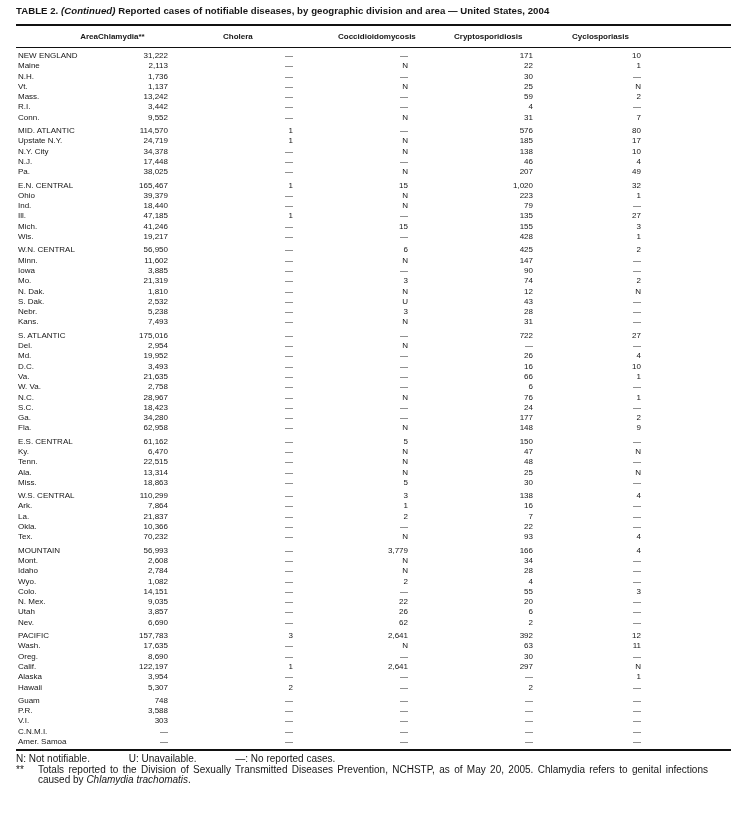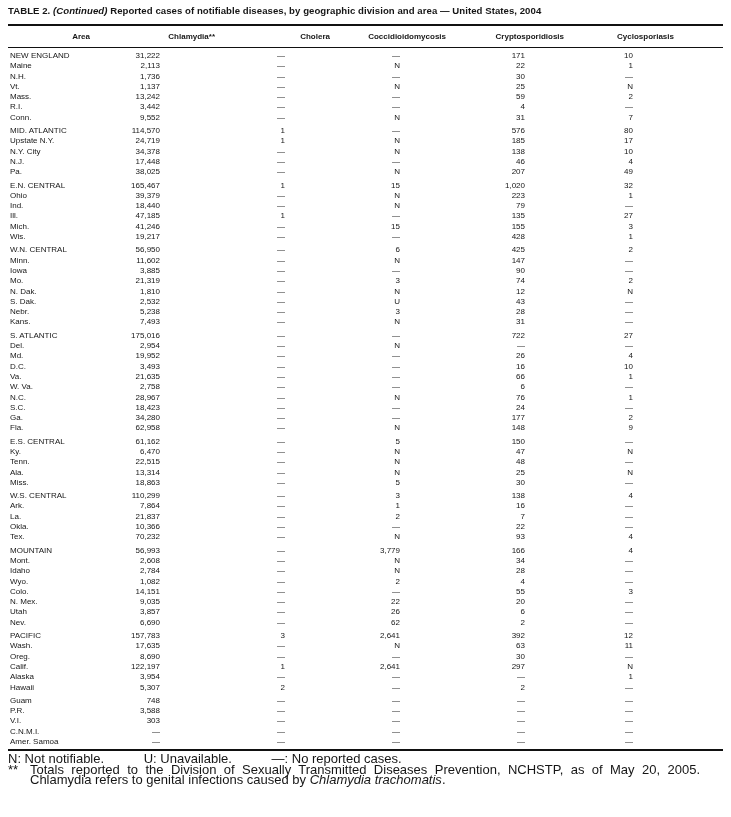--- a/index.html
+++ b/index.html
@@ -3,21 +3,21 @@
 <meta charset="utf-8">
 <style>
   html, body {
     margin: 0; padding: 0;
     width: 731px; height: 817px;
     background: #ffffff;
     overflow: hidden;
     font-family: "Liberation Sans", "DejaVu Sans", sans-serif;
     color: #161616;
   }
-  .page { padding: 5px 8px 0 8px; }
+  .page { padding: 5px 8px 0 16px; }
 
   .title {
     font-size: 9.6px;
     font-weight: bold;
     line-height: 12px;
     letter-spacing: 0.05px;
     white-space: nowrap;
     margin-bottom: 7px;
   }
   .title i { font-style: italic; }
@@ -27,21 +27,21 @@
     table-layout: fixed;
     border-collapse: collapse;
   }
   thead th {
     border-top: 2px solid #111;
     border-bottom: 1px solid #111;
     font-size: 8px;
     font-weight: bold;
     height: 21px;
     vertical-align: middle;
-    text-align: right;
+    text-align: left;
     padding: 0;
     white-space: nowrap;
   }
   thead th.area { text-align: right; padding-left: 2px; }
 
   tbody td {
     font-size: 8px;
     line-height: 10.3px;
     padding: 0;
     white-space: nowrap;
@@ -55,21 +55,21 @@
   td.v5 { padding-right: 39px; }
   td.v6 { padding-right: 41px; }
   tr.spacer td { height: 3px; line-height: 3px; font-size: 1px; }
 
   .bottom-rule {
     width: 715px;
     border-top: 2px solid #111;
     margin-top: 2px;
   }
 
-  .footnotes { padding-top: 3px; font-size: 13px; line-height: 10px; }
+  .footnotes { padding-top: 3px; font-size: 10px; line-height: 10px; }
   .legend-line { white-space: nowrap; }
   .legend-line .legend-item { display: inline-block; margin-right: 36px; }
   .fn-note { display: flex; margin-top: 1px; }
   .fn-marker { width: 22px; flex: none; }
   .fn-text { width: 670px; text-align: justify; }
   .fn-text i { font-style: italic; }
 </style>
 </head>
 <body>
 

